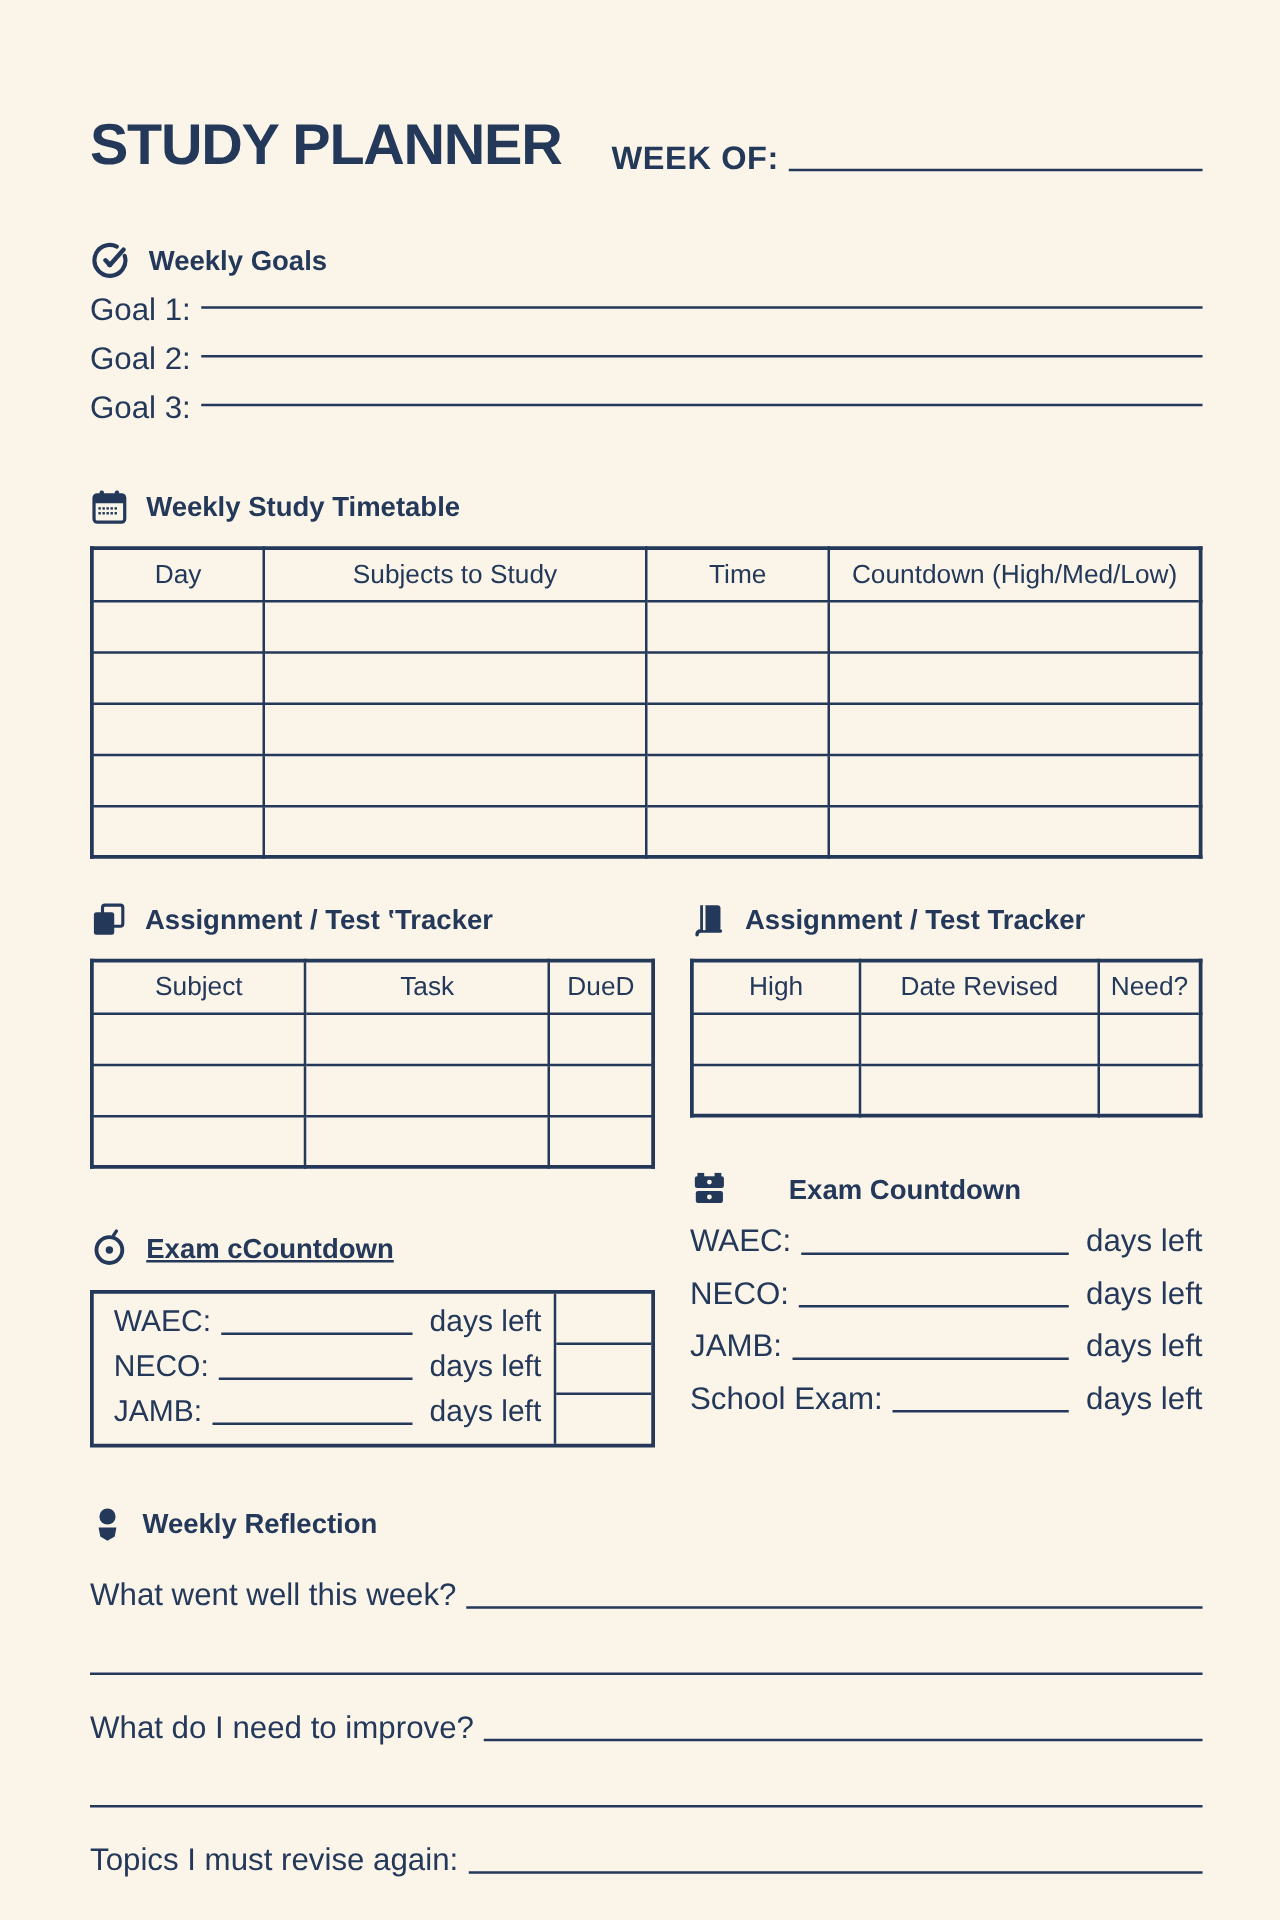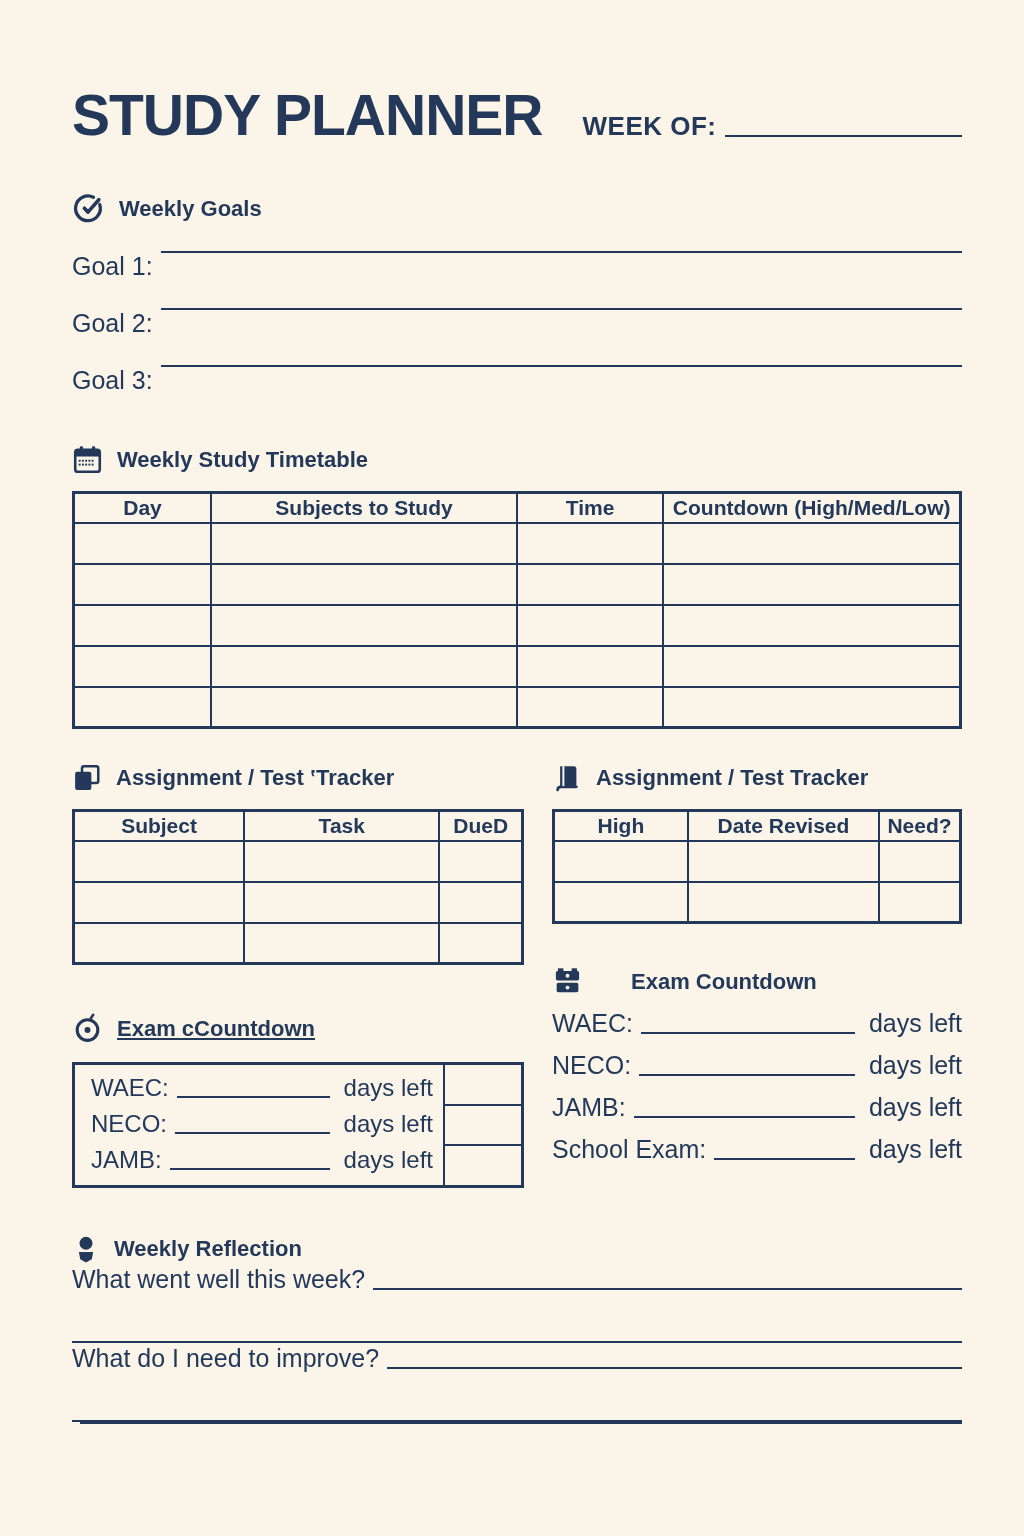--- a/index.html
+++ b/index.html
@@ -20,21 +20,21 @@
     width:1024px;height:1536px;
     padding:0 62px 0 72px;
   }
   
   .hdr{
     margin-top:84px;
     display:flex;
     align-items:flex-end;
   }
   .title{
-    font-size:57px;
+    font-size:46px;
     font-weight:800;
     letter-spacing:-1px;
     line-height:62px;
     color:#24395a;
     white-space:nowrap;
   }
   .weekof{
     flex:1;
     display:flex;
     align-items:flex-end;
@@ -60,38 +60,38 @@
     align-items:center;
     gap:14px;
     font-size:22px;
     font-weight:700;
   }
   .sec-h svg{flex:0 0 auto;display:block;}
   
   .goals{margin-top:46px;}
   .goal-row{
     display:flex;
-    align-items:flex-start;
-    margin-top:26px;
+    align-items:center;
+    margin-top:8px;
     font-size:25px;
     line-height:31px;
   }
   
   table{
     border-collapse:collapse;
     width:100%;
     table-layout:fixed;
   }
   table, th, td{border:var(--line-w) solid var(--ink);}
   table{border-width:3px;}
   th{
     font-size:21px;
-    font-weight:700;
+    font-weight:400;
     text-align:center;
-    height:30px;
+    height:42px;
     padding:0 4px;
     overflow:hidden;
     white-space:nowrap;
   }
   td{height:41px;}
   .timetable-sec{margin-top:48px;}
   .timetable-sec table{margin-top:16px;}
   
   .two-col{
     margin-top:34px;
@@ -133,20 +133,21 @@
     display:flex;
     flex-direction:column;
   }
   .cd-box-cell{flex:1;border-bottom:var(--line-w) solid var(--ink);}
   .cd-box-cell:last-child{border-bottom:none;}
   
   .reflection{margin-top:46px;}
   .q-row{
     display:flex;
     align-items:flex-end;
+    margin-top:27px;
     font-size:25px;
     line-height:31px;
     justify-content:flex-end;
   }
   .full-line{
     border-bottom:var(--line-w) solid var(--ink);
     margin-top:46px;
   }
 </style>
 </head>
@@ -435,18 +436,19 @@
     </div>
     <div class="full-line"></div>
 
     <div class="q-row">
       <span>What do I need to improve?</span>
       <span class="wline"></span>
     </div>
     <div class="full-line"></div>
 
     <div class="q-row">
+      <span>Topics I must revise again:</span>
       <span class="wline"></span>
     </div>
 
   </div>
 
 </div>
 
 </body></html>

